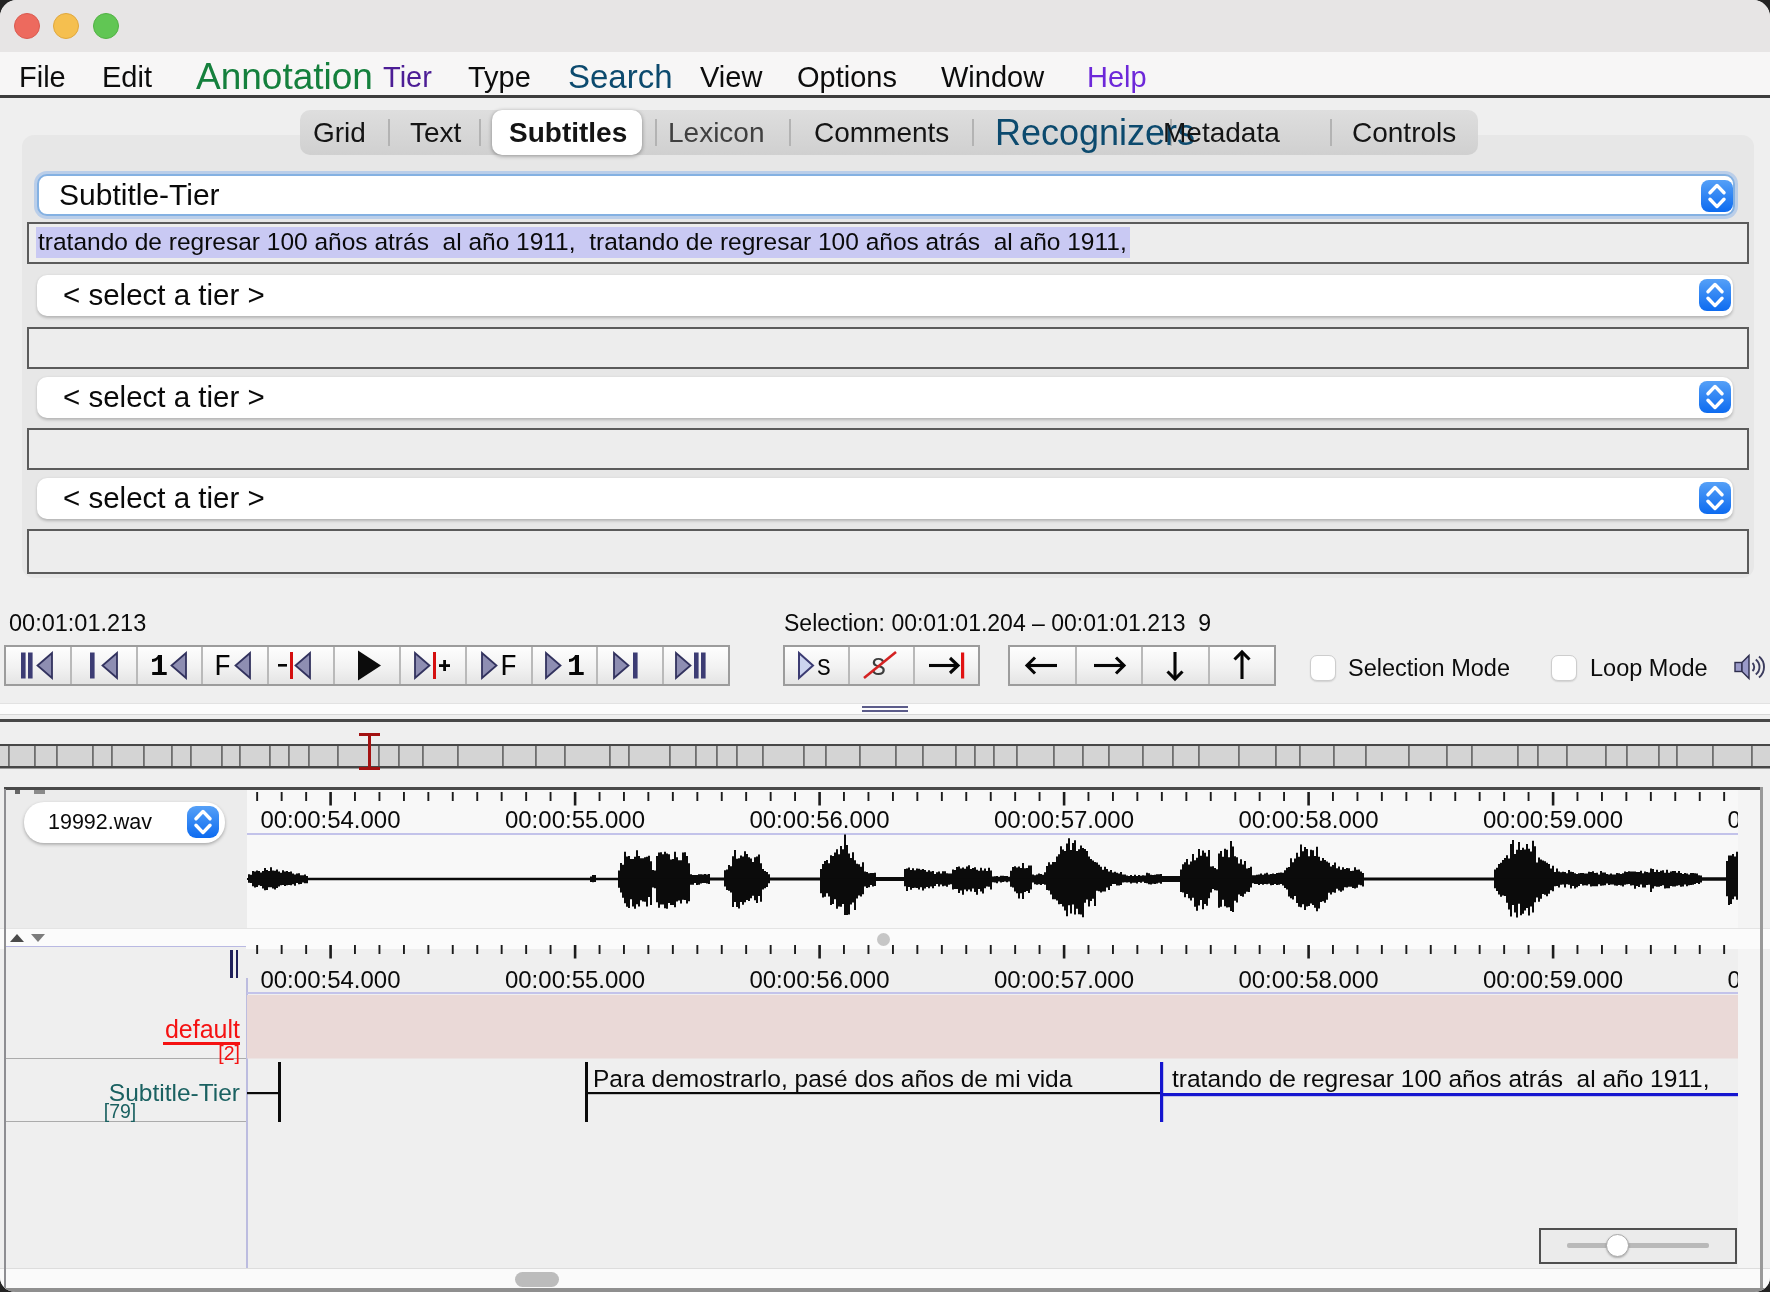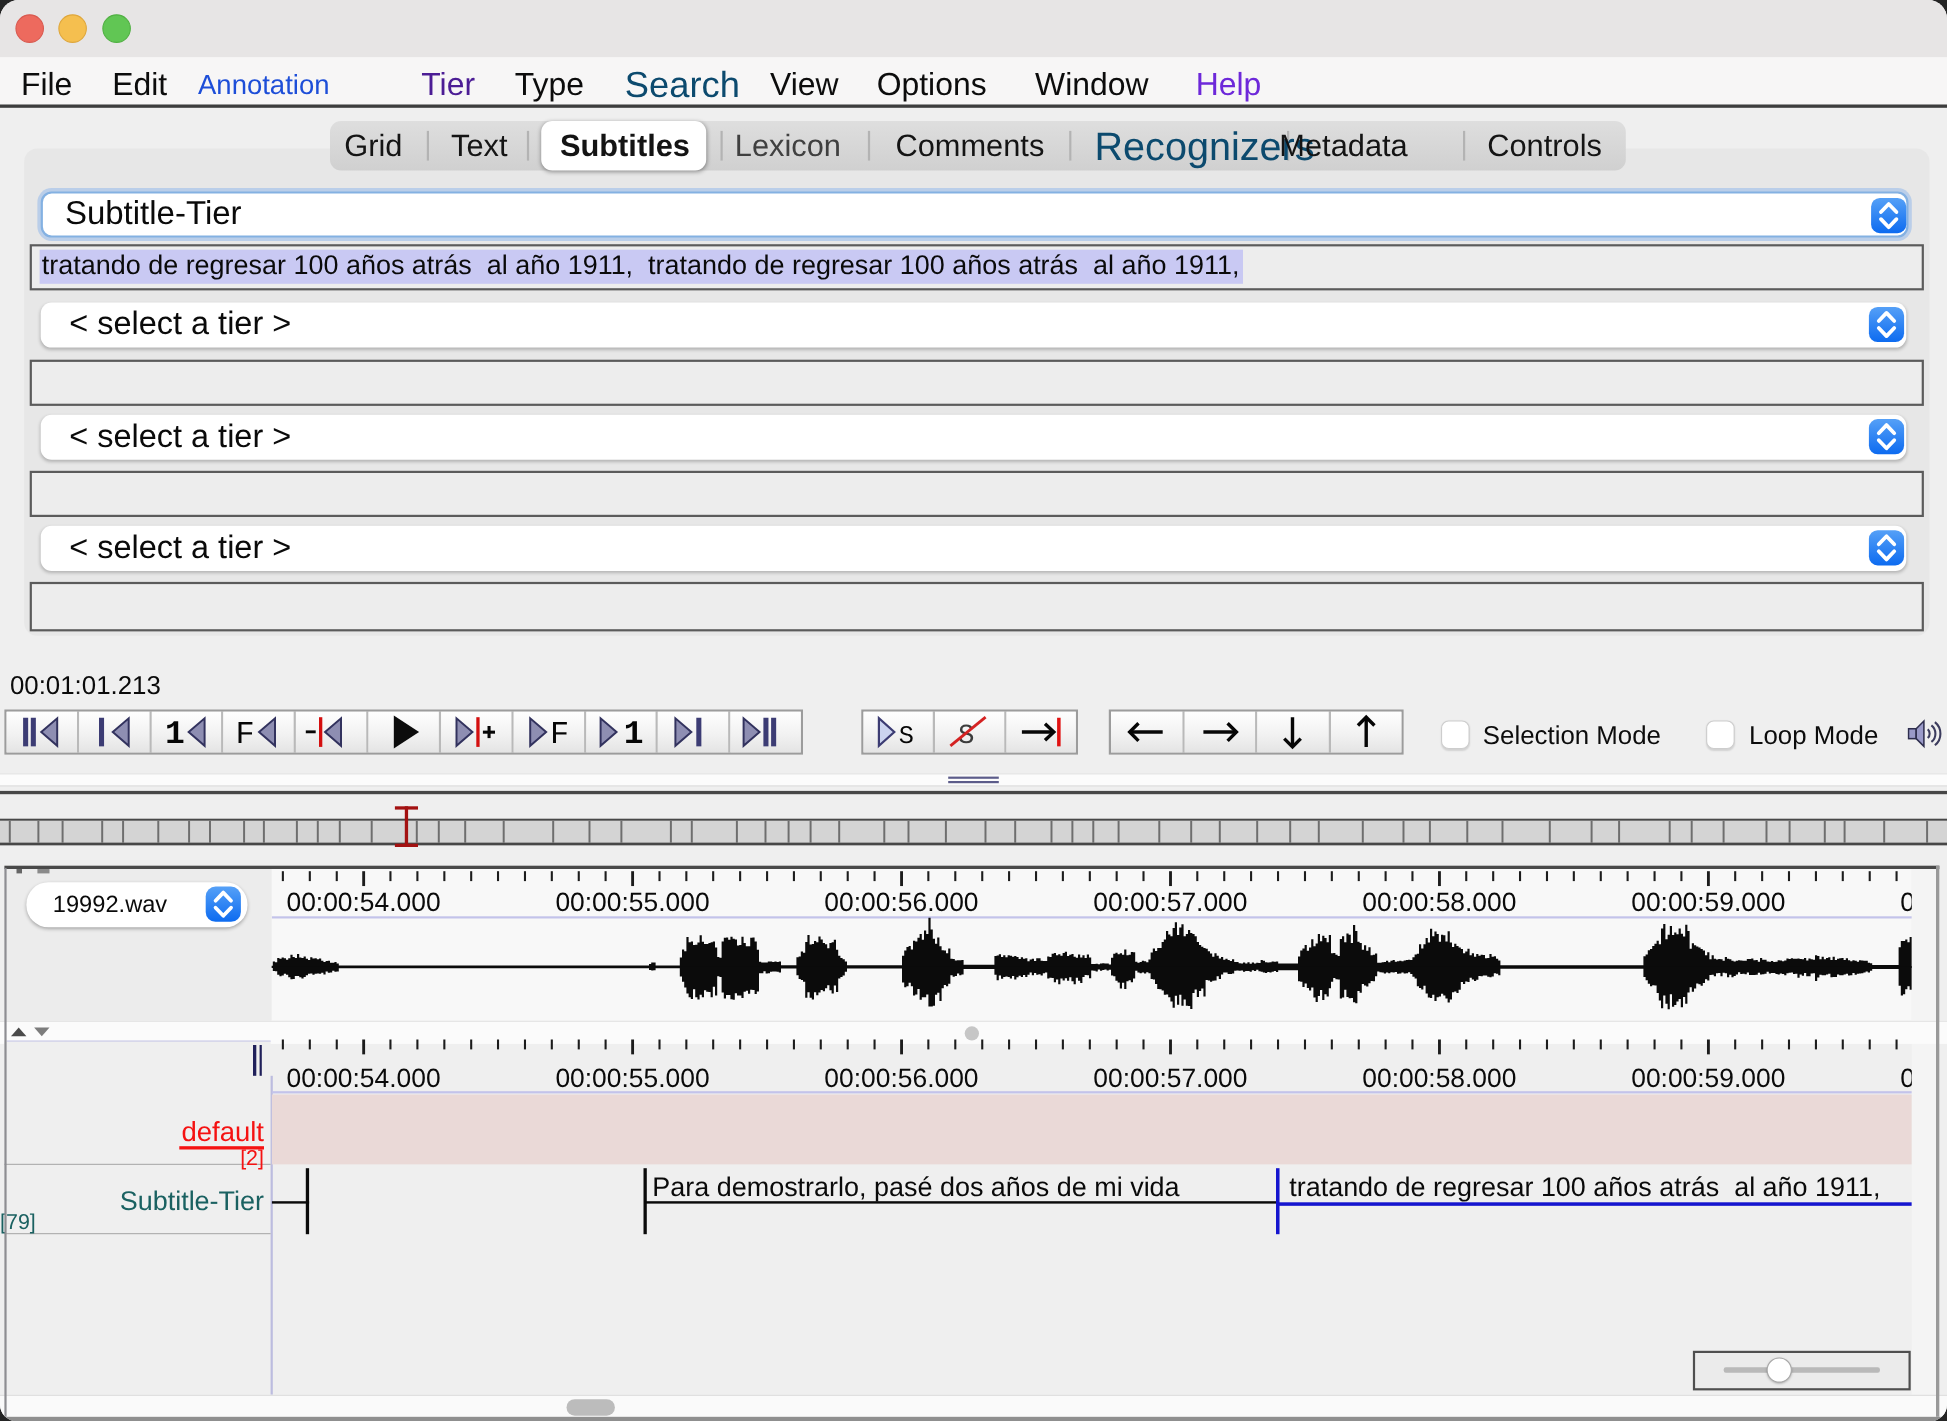--- a/index.html
+++ b/index.html
@@ -2,21 +2,21 @@
 <html><head><meta charset="utf-8"><style>html,body{margin:0;padding:0;background:#242424;}*{box-sizing:border-box;}body{font-family:"Liberation Sans", sans-serif;}#win{position:relative;width:1770px;height:1292px;overflow:hidden;border-radius:17px 17px 15px 15px;background:#efefef;}.ab{position:absolute;}</style></head><body>
 <div id="win">
     <div class="ab" style="left:0;top:0;width:1770px;height:52px;background:#e7e5e5"></div>
     <div class="ab" style="left:14px;top:13px;width:26px;height:26px;border-radius:50%;background:#ed6a5e;border:1px solid #d95a50"></div>
     <div class="ab" style="left:53px;top:13px;width:26px;height:26px;border-radius:50%;background:#f5bf4f;border:1px solid #dfa73c"></div>
     <div class="ab" style="left:93px;top:13px;width:26px;height:26px;border-radius:50%;background:#61c654;border:1px solid #51b143"></div>
     <div class="ab" style="left:0;top:52px;width:1770px;height:43px;background:#f7f6f6"></div>
     <div class="ab" style="left:0;top:95px;width:1770px;height:2.5px;background:#3d3d3d"></div>
     <div class="ab" style="left:19px;top:56px;height:42px;line-height:42px;font-size:29px;color:#0c0c0c">File</div>
     <div class="ab" style="left:102px;top:56px;height:42px;line-height:42px;font-size:29px;color:#0c0c0c">Edit</div>
-    <div class="ab" style="left:180px;top:56px;height:42px;line-height:42px;font-size:25px;color:#1d4ed8">Annotation</div>
+    <div class="ab" style="left:196px;top:56px;height:42px;line-height:42px;font-size:37px;color:#15803d">Annotation</div>
     <div class="ab" style="left:383px;top:56px;height:42px;line-height:42px;font-size:29px;color:#4c1d95">Tier</div>
     <div class="ab" style="left:468px;top:56px;height:42px;line-height:42px;font-size:29px;color:#0c0c0c">Type</div>
     <div class="ab" style="left:568px;top:56px;height:42px;line-height:42px;font-size:33px;color:#0c4a6e">Search</div>
     <div class="ab" style="left:700px;top:56px;height:42px;line-height:42px;font-size:29px;color:#0c0c0c">View</div>
     <div class="ab" style="left:797px;top:56px;height:42px;line-height:42px;font-size:29px;color:#0c0c0c">Options</div>
     <div class="ab" style="left:941px;top:56px;height:42px;line-height:42px;font-size:29px;color:#0c0c0c">Window</div>
     <div class="ab" style="left:1087px;top:56px;height:42px;line-height:42px;font-size:29px;color:#6d28d9">Help</div>
     <div class="ab" style="left:22px;top:135px;width:1732px;height:443px;background:#e7e7e7;border-radius:12px"></div>
     <div class="ab" style="left:300px;top:110px;width:1178px;height:45px;border-radius:10px;background:linear-gradient(180deg,#dedede,#d0d0d0)"></div>
     <div class="ab" style="left:388px;top:119px;width:2px;height:27px;background:#b3b3b3"></div>
@@ -59,20 +59,21 @@
       </svg></div>
     <div class="ab" style="left:27px;top:428px;width:1722px;height:42px;border:2px solid #5b5b5b;background:#ededed"></div>
     <div class="ab" style="left:37px;top:478px;width:1696px;height:41px;border-radius:10px;background:#fff;box-shadow:0 1.5px 3px rgba(0,0,0,0.22)"></div>
     <div class="ab" style="left:63px;top:478px;height:41px;line-height:40px;font-size:29.5px;color:#0a0a0a">&lt; select a tier &gt;</div>
     <div style="position:absolute;left:1699px;top:482px;width:32px;height:32px;border-radius:8px;background:linear-gradient(180deg,#55a0f7,#0d6bf0)"><svg width="32" height="32" viewBox="0 0 32 32">
         <polyline points="8.96,12.8 16.0,5.44 23.04,12.8" fill="none" stroke="#fff" stroke-width="3.4" stroke-linecap="round" stroke-linejoin="round"></polyline>
         <polyline points="8.96,19.2 16.0,26.56 23.04,19.2" fill="none" stroke="#fff" stroke-width="3.4" stroke-linecap="round" stroke-linejoin="round"></polyline>
       </svg></div>
     <div class="ab" style="left:27px;top:529px;width:1722px;height:45px;border:2px solid #5b5b5b;background:#ededed"></div>
     <div class="ab" style="left:9px;top:610px;height:26px;line-height:26px;font-size:23.5px;color:#0a0a0a">00:01:01.213</div>
+    <div class="ab" style="left:784px;top:610px;height:26px;line-height:26px;font-size:23px;color:#0a0a0a;white-space:pre">Selection: 00:01:01.204 – 00:01:01.213  9</div>
     <div style="position:absolute;left:4px;top:645px;width:726px;height:41px;border:2px solid #9c9c9c;box-sizing:border-box;display:flex">
       <div style="flex:1;border-right:2px solid #b9b9b9;background:linear-gradient(180deg,#fefefe 0%,#f2f2f2 55%,#e4e4e4 100%);display:flex;align-items:center;justify-content:center">
         <svg width="62" height="37" viewBox="0 0 62 37">
           <rect x="14" y="5.5" width="4.6" height="26" fill="#3c3c74"></rect>
           <rect x="21" y="5.5" width="4.6" height="26" fill="#3c3c74"></rect>
           <polygon points="45,6 45,31 30.5,18.5" fill="#8e8eb2" stroke="#32325e" stroke-width="1.8"></polygon>
         </svg>
       </div>
       <div style="flex:1;border-right:2px solid #b9b9b9;background:linear-gradient(180deg,#fefefe 0%,#f2f2f2 55%,#e4e4e4 100%);display:flex;align-items:center;justify-content:center">
         <svg width="62" height="37" viewBox="0 0 62 37">
@@ -441,21 +442,21 @@
       <rect x="913" y="119" width="3.2" height="60" fill="#1515cf"></rect>
       <rect x="915" y="150" width="576" height="3.2" fill="#1515cf"></rect>
       <text x="925" y="144" font-size="24.5" fill="#0a0a0a" xml:space="preserve">tratando de regresar 100 años atrás  al año 1911,</text>
     </svg>
     <div class="ab" style="left:4px;top:1057.5px;width:242px;height:1.6px;background:#ababab"></div>
     <div class="ab" style="left:4px;top:1120.5px;width:242px;height:1.6px;background:#ababab"></div>
     <div class="ab" style="left:0;top:1017px;width:240px;text-align:right;font-size:25px;color:#f51212;height:25px;line-height:25px">default</div>
     <div class="ab" style="left:163px;top:1042px;width:77px;height:2.6px;background:#f51212"></div>
     <div class="ab" style="left:0;top:1044px;width:240px;text-align:right;font-size:19.5px;color:#f51212;height:19px;line-height:19px">[2]</div>
     <div class="ab" style="left:0;top:1080px;width:240px;text-align:right;font-size:24.5px;color:#1a6161;height:25px;line-height:25px">Subtitle-Tier</div>
-    <div class="ab" style="left:0;top:1102px;width:240px;text-align:left;font-size:19.5px;color:#1a6161;height:19px;line-height:19px">[79]</div>
+    <div class="ab" style="left:0;top:1102px;width:240px;text-align:center;font-size:19.5px;color:#1a6161;height:19px;line-height:19px">[79]</div>
     <div class="ab" style="left:1539px;top:1228px;width:198px;height:36px;border:2.5px solid #4f4f4f;background:#ebebeb"></div>
     <div class="ab" style="left:1567px;top:1243px;width:142px;height:5px;border-radius:2px;background:#b9b9b9"></div>
     <div class="ab" style="left:1606px;top:1234px;width:23px;height:23px;border-radius:50%;background:#fff;border:1px solid #a9a9a9;box-shadow:0 1px 2px rgba(0,0,0,0.25)"></div>
     <div class="ab" style="left:0;top:1267.6px;width:1770px;height:21px;background:#fafafa;border-top:1px solid #ddd"></div>
     <div class="ab" style="left:515px;top:1272px;width:44px;height:15px;border-radius:7.5px;background:#bcbcbc"></div>
     <div class="ab" style="left:0;top:1288px;width:1770px;height:4px;background:#8f8f8f"></div>
     <div class="ab" style="left:4px;top:789px;width:2.2px;height:499px;background:#8e8e92"></div>
     <div class="ab" style="left:1760px;top:787px;width:2.5px;height:501px;background:#999999"></div>
   </div>
 </body></html>

